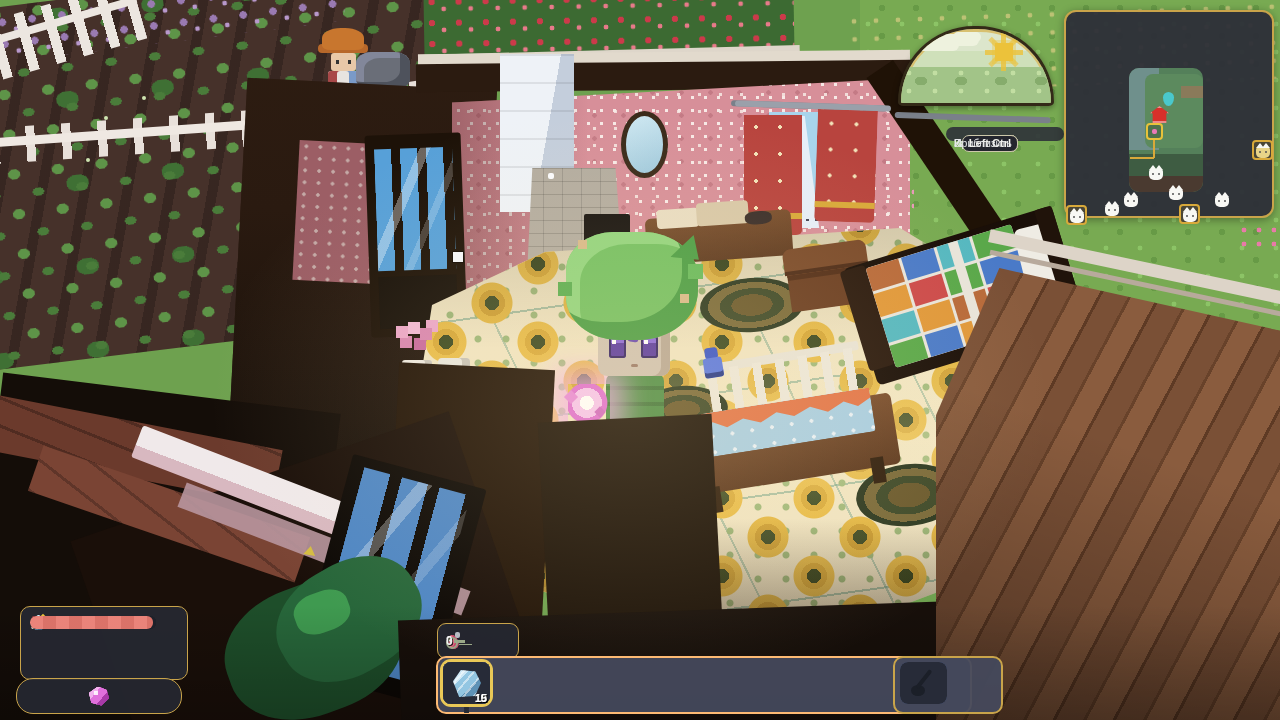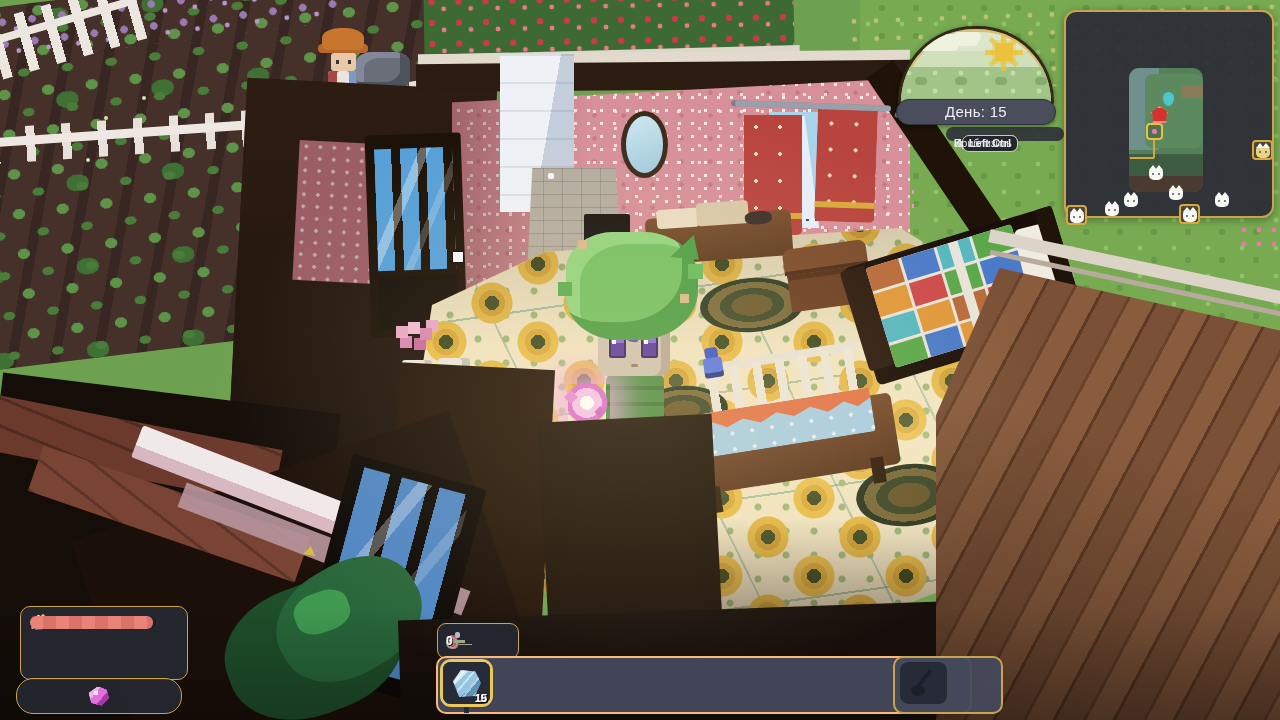--- a/index.html
+++ b/index.html
@@ -573,21 +573,20 @@
   <div class="day-dome hud">
     <div class="ground"></div>
     <div class="ray1"></div>
       <div class="ray2"></div>
       <div class="ray3"></div>
       <div class="ray4"></div>
     <div class="sun"></div>
     <div class="cloud1"></div>
     <div class="cloud2"></div>
   </div>
-  <div class="day-pill hud">День: 15</div>
 
   <div class="keybinds hud">
     <div class="kb-row">
       <span class="kb-key">Tab</span>
       <span class="kb-label">Инвентарь</span>
     </div>
     <div class="kb-row">
       <span class="kb-key">Q</span>
       <span class="kb-label">Задания</span>
     </div>

